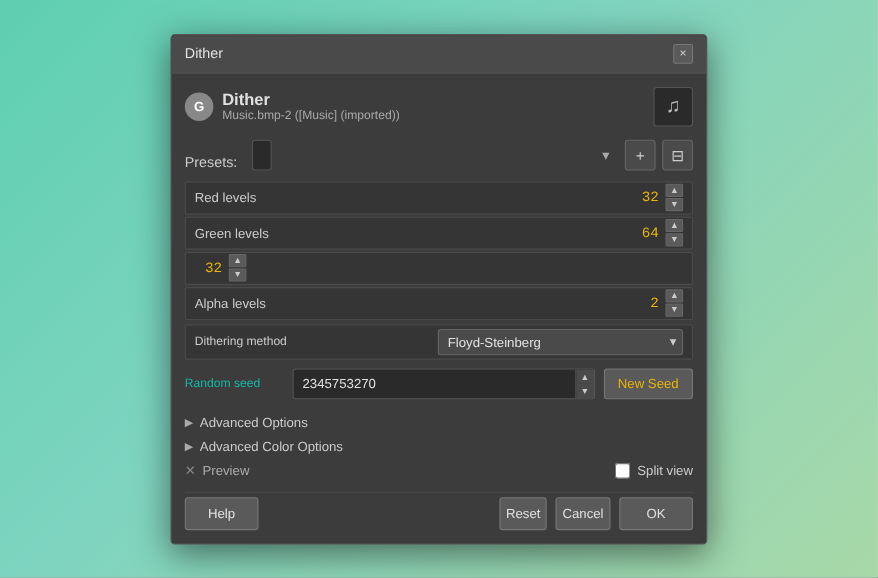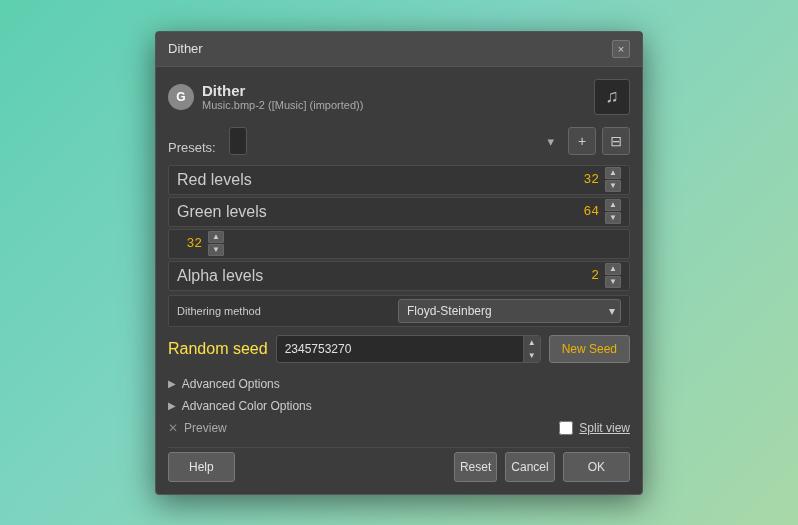--- a/index.html
+++ b/index.html
@@ -167,21 +167,21 @@
       border: 1px solid #4a4a4a;
       margin-bottom: 2px;
       height: 30px;
       padding: 0 8px;
       border-radius: 2px;
     }
 
     .level-label {
       flex: 1;
       color: #ccc;
-      font-size: 16px;
+      font-size: 12px;
     }
 
     .level-value {
       color: #eab308;
       margin-right: 6px;
       min-width: 25px;
       text-align: right;
       font-family: Liberation Mono, monospace;
     }
 
@@ -251,22 +251,22 @@
     }
 
     .random-seed-row {
       display: flex;
       align-items: center;
       margin-bottom: 10px;
       gap: 8px;
     }
 
     .seed-label {
-      color: #fde047;
-      font-size: 16px;
+      color: #14b8a6;
+      font-size: 11px;
       min-width: 90px;
     }
 
     .seed-input-wrap {
       display: flex;
       align-items: center;
       flex: 1;
       background: #2a2a2a;
       border: 1px solid #555;
       border-radius: 3px;
@@ -349,21 +349,20 @@
       font-size: 12px;
       color: #888;
     }
 
     .split-view-right {
       display: flex;
       align-items: flex-start;
       gap: 6px;
       color: #ccc;
       font-size: 12px;
-      text-decoration: underline;
     }
 
     .split-checkbox {
       width: 14px;
       height: 14px;
     }
 
     .bottom-buttons {
       display: flex;
       gap: 8px;

